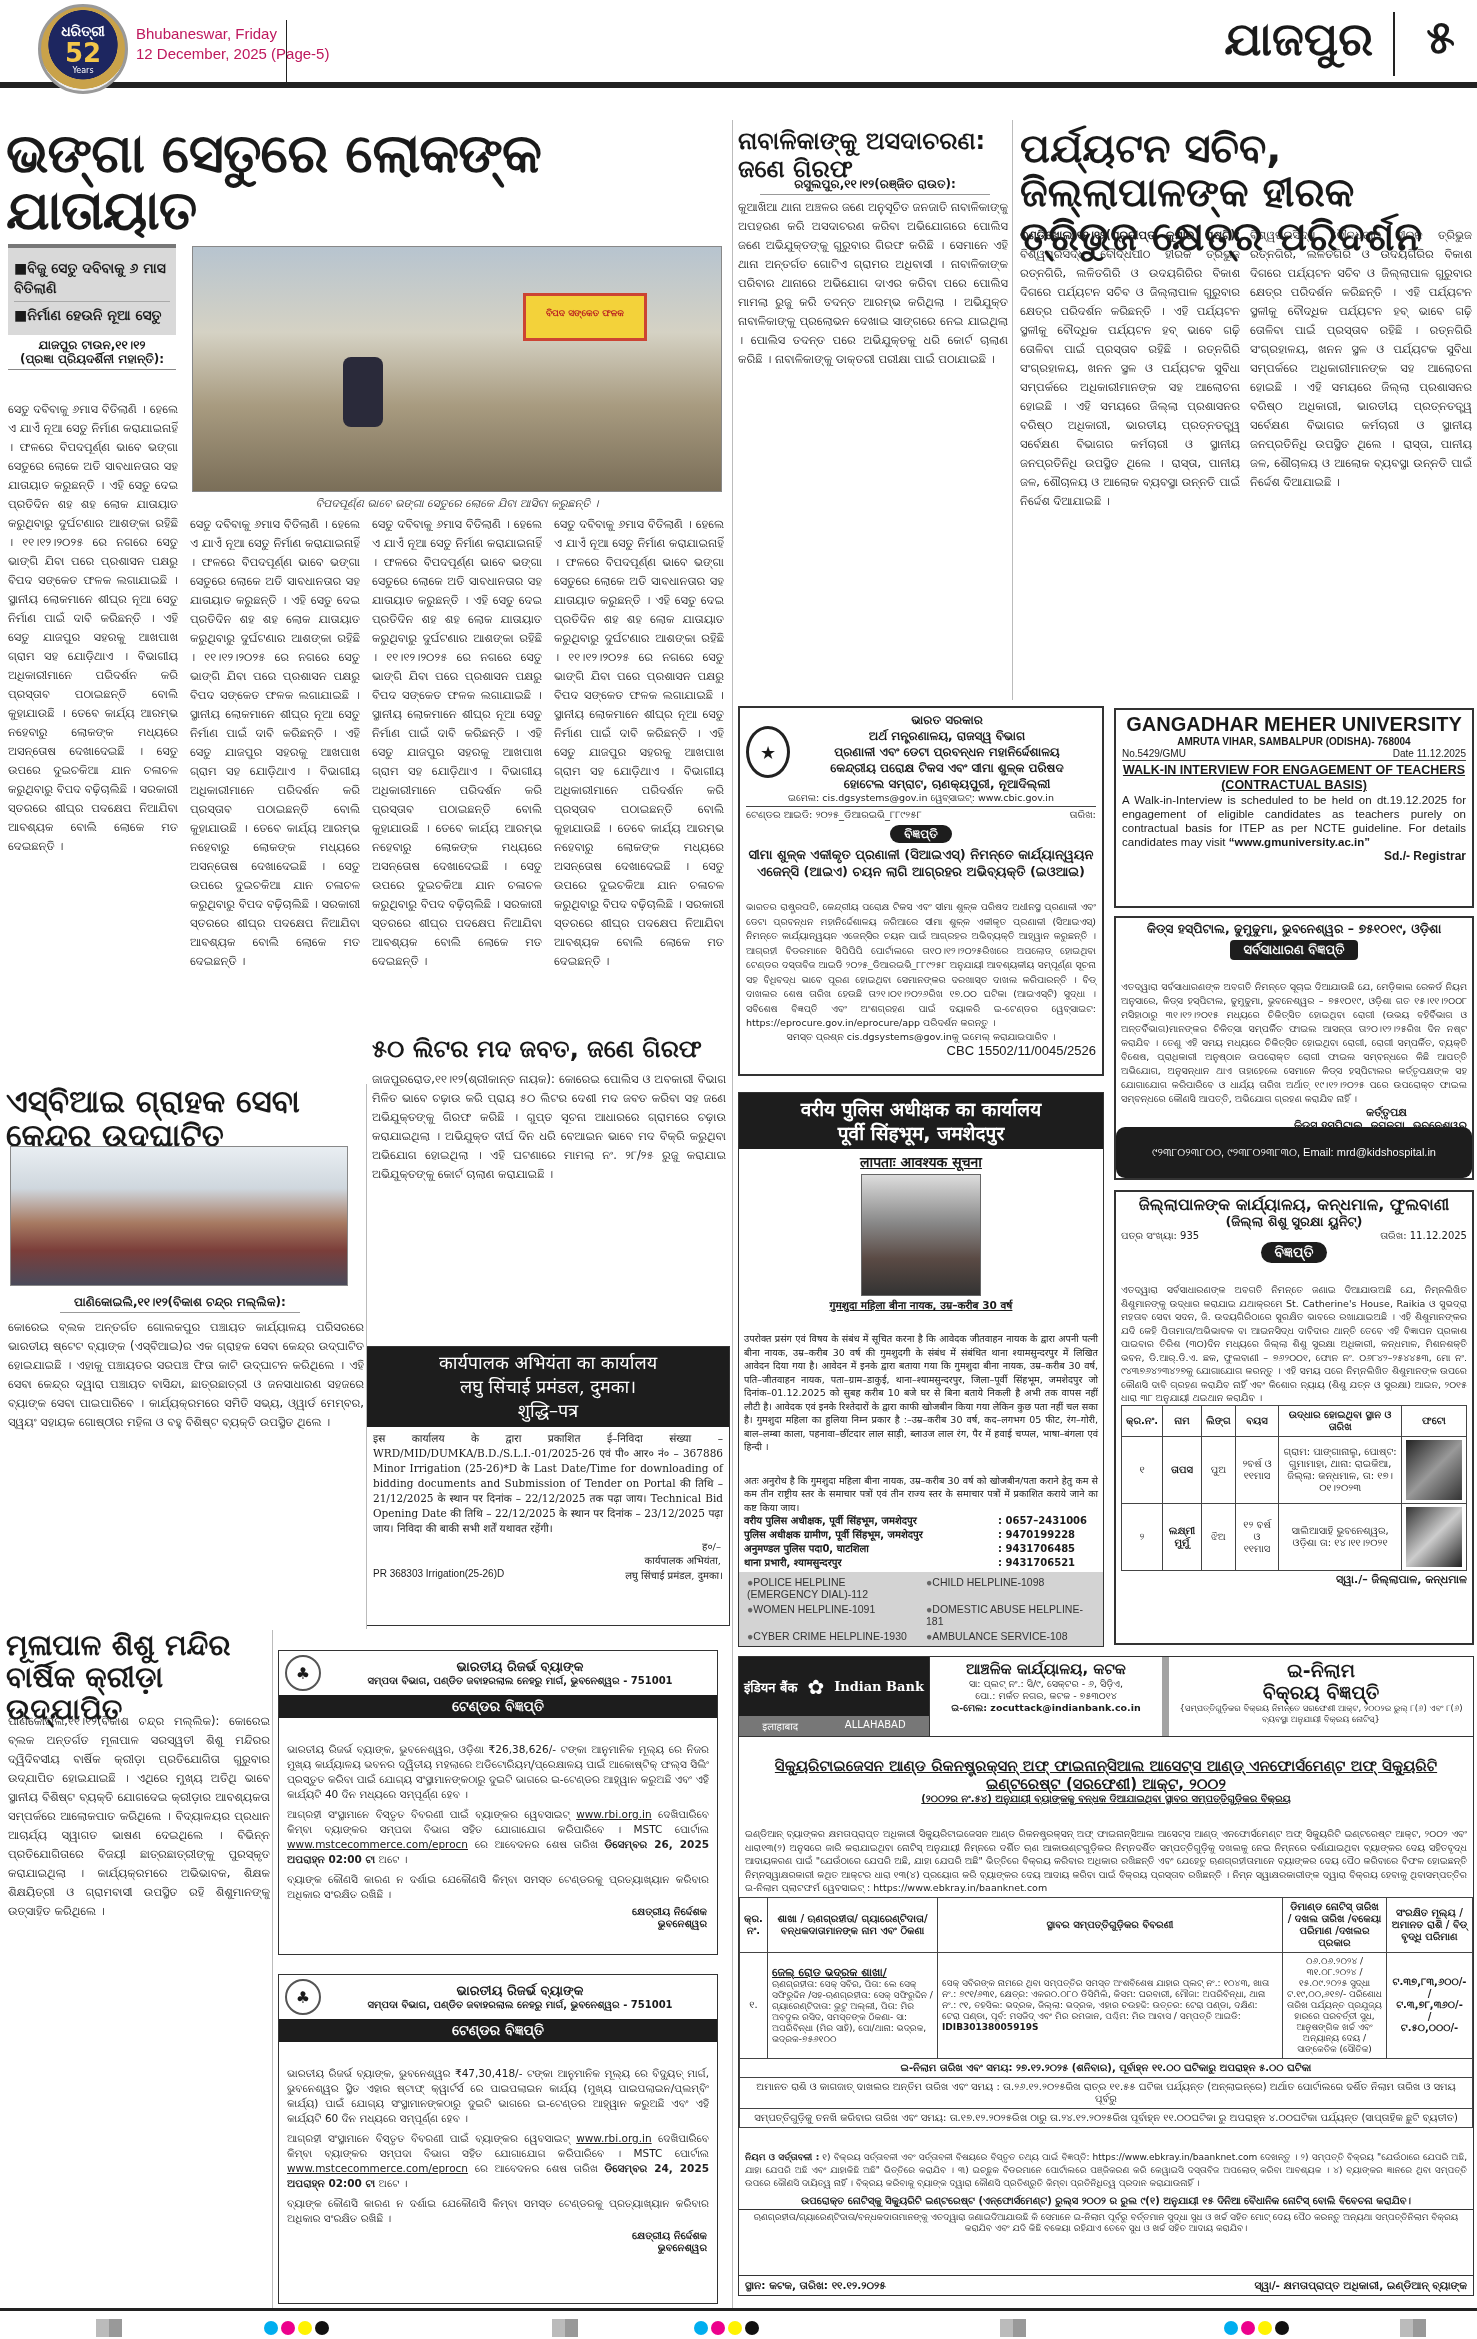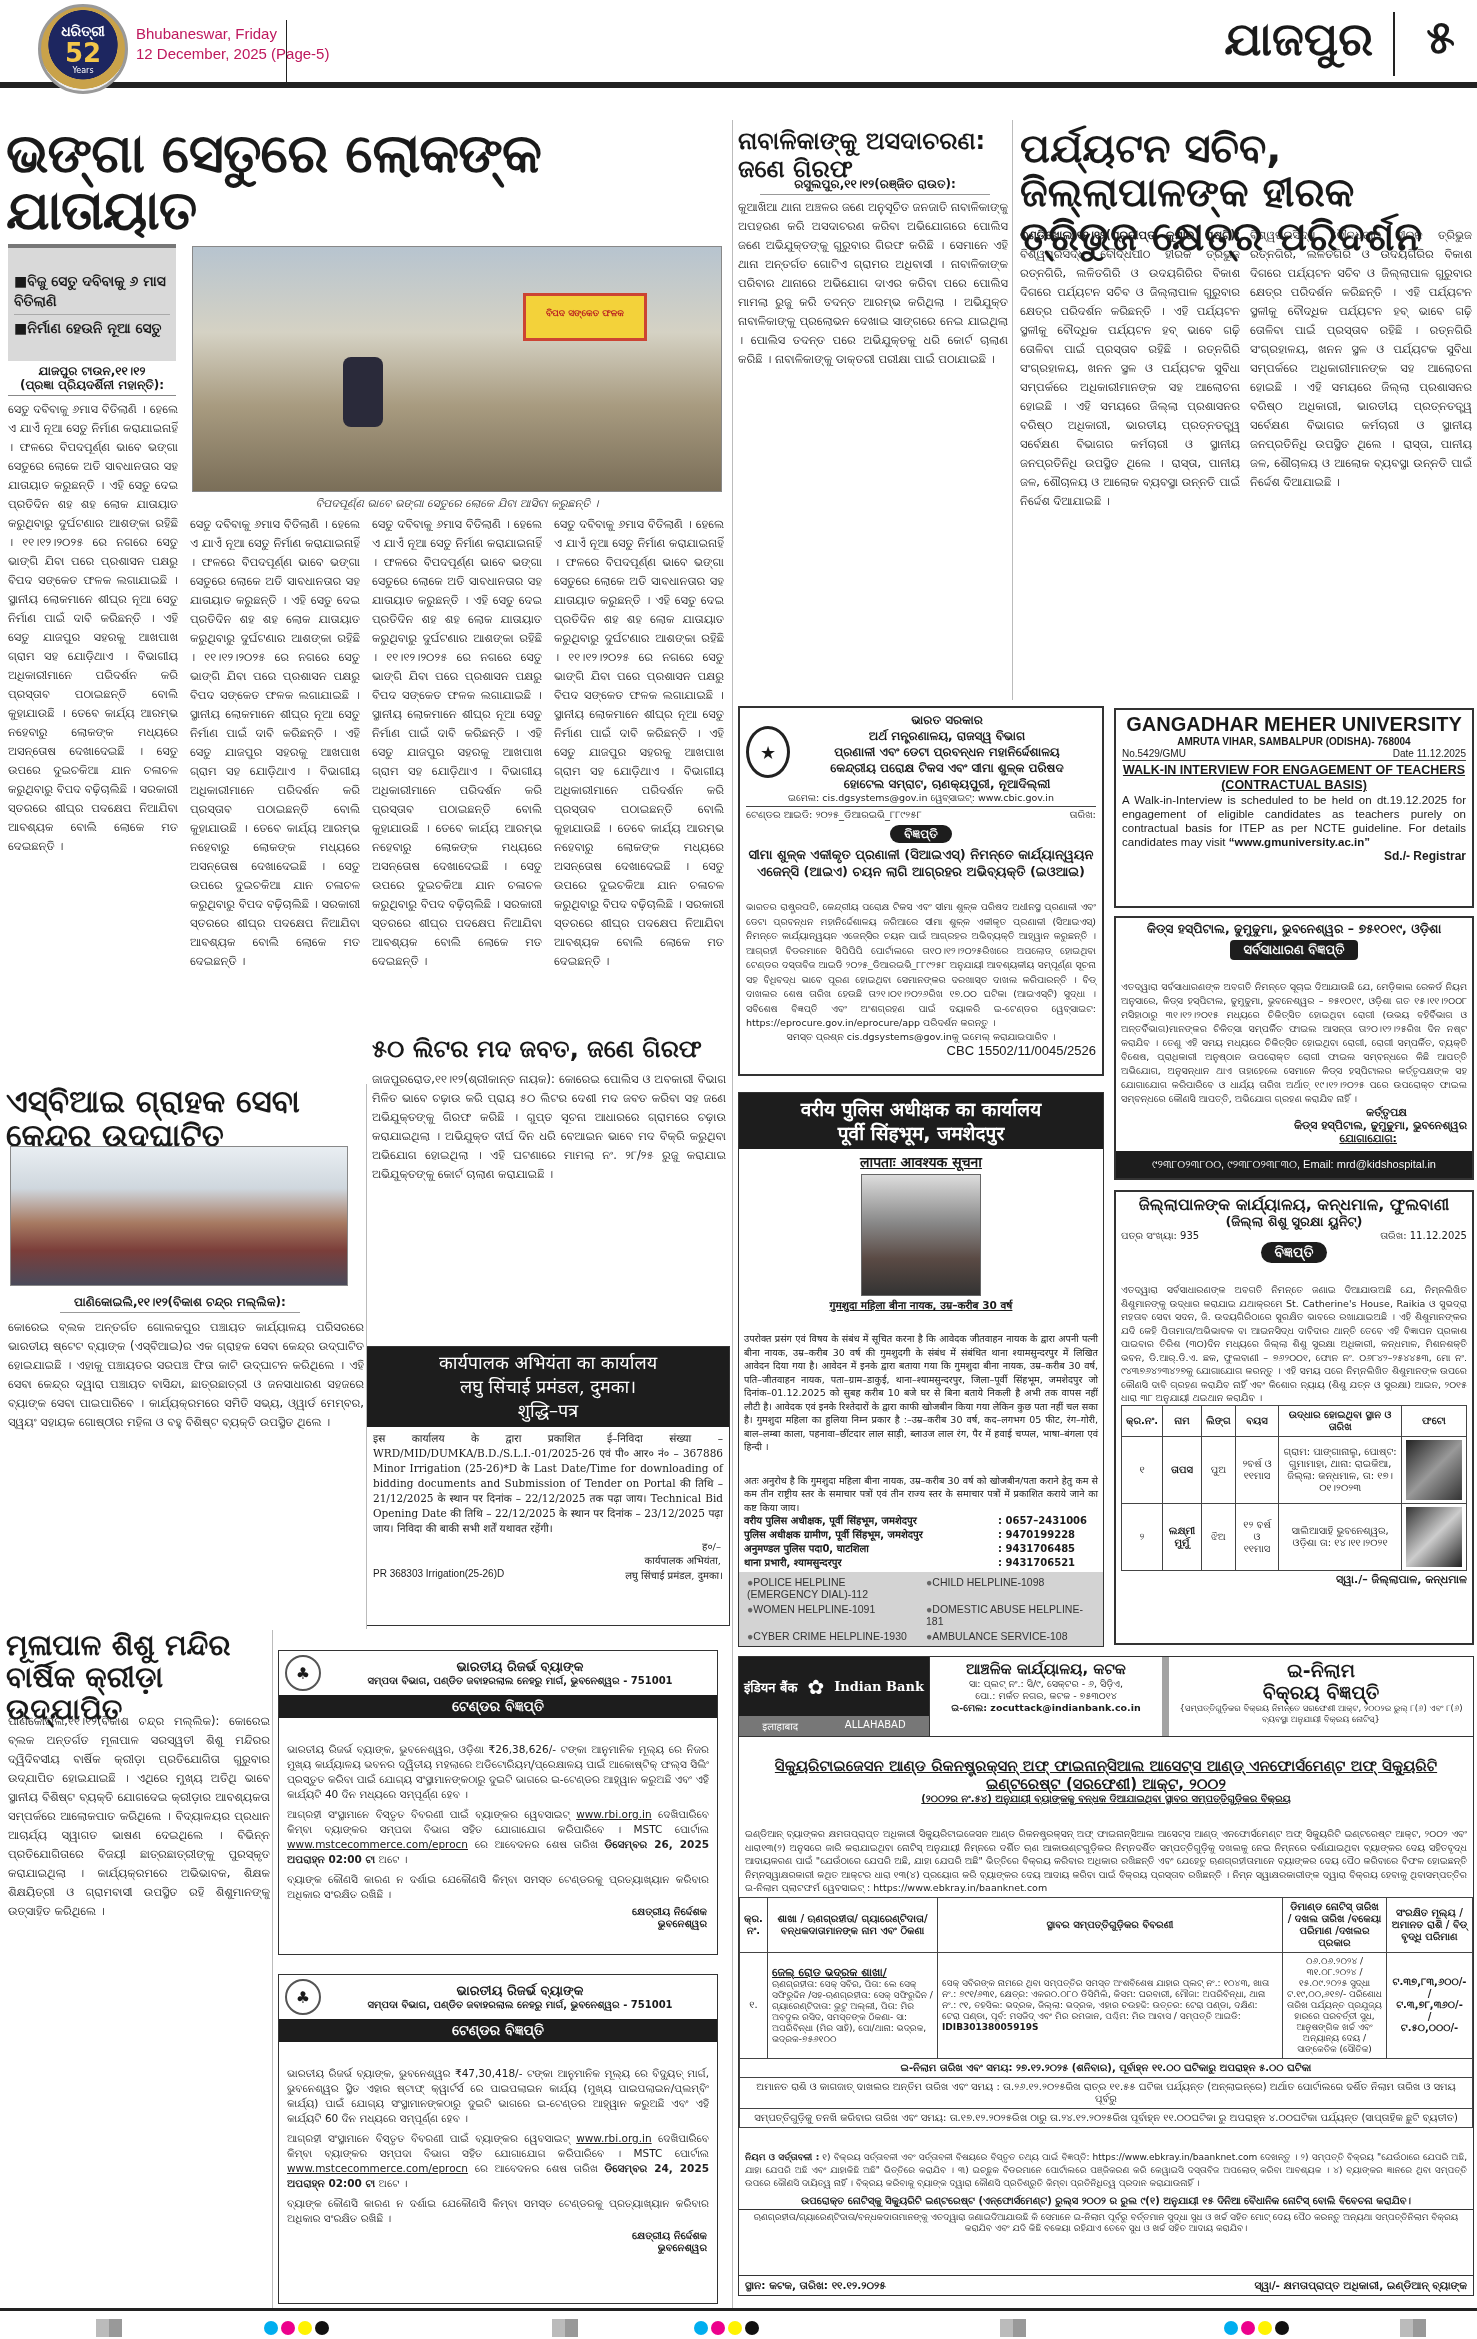--- a/index.html
+++ b/index.html
@@ -20,21 +20,21 @@
   .pageno { right: 22px; top: 10px; font-size: 46px; font-weight: bold; }
 
   .headline-xl { font-size: 54px; font-weight: bold; line-height: 1.05; letter-spacing: -1px; }
   .headline-l { font-size: 36px; font-weight: bold; line-height: 1.1; }
   .headline-m { font-size: 25px; font-weight: bold; line-height: 1.15; }
   .body-txt { font-size: 11.5px; line-height: 19px; text-align: justify; color:#222; }
   .small-txt { font-size: 9.5px; line-height: 14.5px; text-align: justify; color:#222;margin-top:20px; }
   .byline { font-size: 12px; font-weight: bold; text-align: center; padding: 3px 0; border-bottom: 1px solid #999; }
   .col-rule { width: 1px; background: #bbb; }
 
-  .bullet-box { background: #d9d9d9; border-top: 4px solid #777; padding: 20px 6px; }
+  .bullet-box { background: #d9d9d9; border-top: 4px solid #777; padding: 7px 6px; }
   .bullet { font-size: 14px; font-weight: bold; line-height: 20px; padding: 3px 0; border-bottom: 1px solid #aaa; }
   .bullet:last-child { border-bottom: none; }
   .bullet::before { content: "\25A0 "; }
 
   .photo { background: linear-gradient(180deg, #b7c4cf 0%, #d5d2c4 35%, #a89b80 65%, #7a6e58 100%); border: 1px solid #888; }
   .photo-people { background: linear-gradient(180deg, #e9eef2 0%, #cfd7de 30%, #a77a62 55%, #7b3e3a 75%, #4a4a5a 100%); border: 1px solid #888; }
   .caption { font-size: 11px; text-align: center; color:#333; padding-top: 3px; font-style: italic; }
 
   .ad { border: 2px solid #333; background: #fff; }
   .ad-dark { background: #1d1d1d; color: #fff; text-align: center; }
@@ -152,21 +152,21 @@
   <div style="font-size:12px; font-weight:bold; text-align:right;">Sd./- Registrar</div>
 </div>
 
 <div class="abs ad" style="left:1114px; top:916px; width:360px; height:264px; padding:3px 5px;">
   <div style="font-size:12.5px; font-weight:bold; text-align:center;">କିଡ୍‌ସ ହସ୍ପିଟାଲ, ଢୁମୁଢୁମା, ଭୁବନେଶ୍ୱର – ୭୫୧୦୧୯, ଓଡ଼ିଶା</div>
   <div style="text-align:center; margin:2px 0;"><span class="pill" style="font-size:13px; border-radius:4px;">ସର୍ବସାଧାରଣ ବିଜ୍ଞପ୍ତି</span></div>
   <div class="small-txt" style="line-height:14px;">ଏତଦ୍ୱାରା ସର୍ବସାଧାରଣଙ୍କ ଅବଗତି ନିମନ୍ତେ ସୂଚାଇ ଦିଆଯାଉଛି ଯେ, ମେଡ଼ିକାଲ ରେକର୍ଡ ନିୟମ ଅନୁସାରେ, କିଡ୍‌ସ ହସ୍ପିଟାଲ, ଢୁମୁଢୁମା, ଭୁବନେଶ୍ୱର – ୭୫୧୦୧୯, ଓଡ଼ିଶା ଗତ ୧୫।୧୧।୨୦୦୮ ମସିହାଠାରୁ ୩୧।୧୨।୨୦୧୫ ମଧ୍ୟରେ ଚିକିତ୍ସିତ ହୋଇଥିବା ରୋଗୀ (ଉଭୟ ବହିର୍ବିଭାଗ ଓ ଅନ୍ତର୍ବିଭାଗ)ମାନଙ୍କର ଚିକିତ୍ସା ସମ୍ପର୍କିତ ଫାଇଲ ଆସନ୍ତା ତା୨୦।୧୨।୨୫ରିଖ ଦିନ ନଷ୍ଟ କରାଯିବ । ତେଣୁ ଏହି ସମୟ ମଧ୍ୟରେ ଚିକିତ୍ସିତ ହୋଇଥିବା ରୋଗୀ, ରୋଗୀ ସମ୍ପର୍କିତ, ବ୍ୟକ୍ତି ବିଶେଷ, ପ୍ରାଧିକାରୀ ଅନୁଷ୍ଠାନ ଉପରୋକ୍ତ ରୋଗୀ ଫାଇଲ ସମ୍ବନ୍ଧରେ କିଛି ଆପତ୍ତି ଅଭିଯୋଗ, ଅନୁସନ୍ଧାନ ଥାଏ ତାହାହେଲେ ସେମାନେ କିଡ୍‌ସ ହସ୍ପିଟାଲର କର୍ତ୍ତୃପକ୍ଷଙ୍କ ସହ ଯୋଗାଯୋଗ କରିପାରିବେ ଓ ଧାର୍ଯ୍ୟ ତାରିଖ ଅର୍ଥାତ୍ ୧୯।୧୨।୨୦୨୫ ପରେ ଉପରୋକ୍ତ ଫାଇଲ ସମ୍ବନ୍ଧରେ କୌଣସି ଆପତ୍ତି, ଅଭିଯୋଗ ଗ୍ରହଣ କରାଯିବ ନାହିଁ ।</div>
   <div style="text-align:right; font-size:11px; font-weight:bold; padding-right:60px;">କର୍ତ୍ତୃପକ୍ଷ</div>
   <div style="text-align:right; font-size:11px; font-weight:bold;">କିଡ୍‌ସ ହସ୍ପିଟାଲ, ଢୁମୁଢୁମା, ଭୁବନେଶ୍ୱର</div>
   <div style="text-align:right; font-size:11px; font-weight:bold; text-decoration:underline; padding-right:70px;">ଯୋଗାଯୋଗ:</div>
-  <div class="ad-dark sans" style="position:absolute; left:0; right:0; bottom:0; font-size:11px; padding:7px;">୯୨୩୮୦୨୩୮୦୦, ୯୨୩୮୦୨୩୮୩୦, Email: mrd@kidshospital.in</div>
+  <div class="ad-dark sans" style="position:absolute; left:0; right:0; bottom:0; font-size:11px; padding:19px;border-radius:9px;">୯୨୩୮୦୨୩୮୦୦, ୯୨୩୮୦୨୩୮୩୦, Email: mrd@kidshospital.in</div>
 </div>
 
 <div class="abs ad" style="left:738px; top:1092px; width:366px; height:555px; border-width:1px;">
   <div class="ad-dark" style="font-size:19px; font-weight:bold; line-height:24px; padding:4px 0;">
     <div>वरीय पुलिस अधीक्षक का कार्यालय</div>
     <div>पूर्वी सिंहभूम, जमशेदपुर</div>
   </div>
   <div style="text-align:center; font-size:14px; font-weight:bold; text-decoration:underline; margin:3px 0;">लापताः आवश्यक सूचना</div>
   <div style="margin:0 auto; width:120px; height:122px; background:linear-gradient(180deg,#ddd 0%,#888 40%,#5a4a44 70%,#333 100%); border:1px solid #666;"></div>
   <div style="text-align:center; font-size:10.5px; font-weight:bold; text-decoration:underline; margin:2px 0;">गुमशुदा महिला बीना नायक, उम्र–करीब 30 वर्ष</div>

